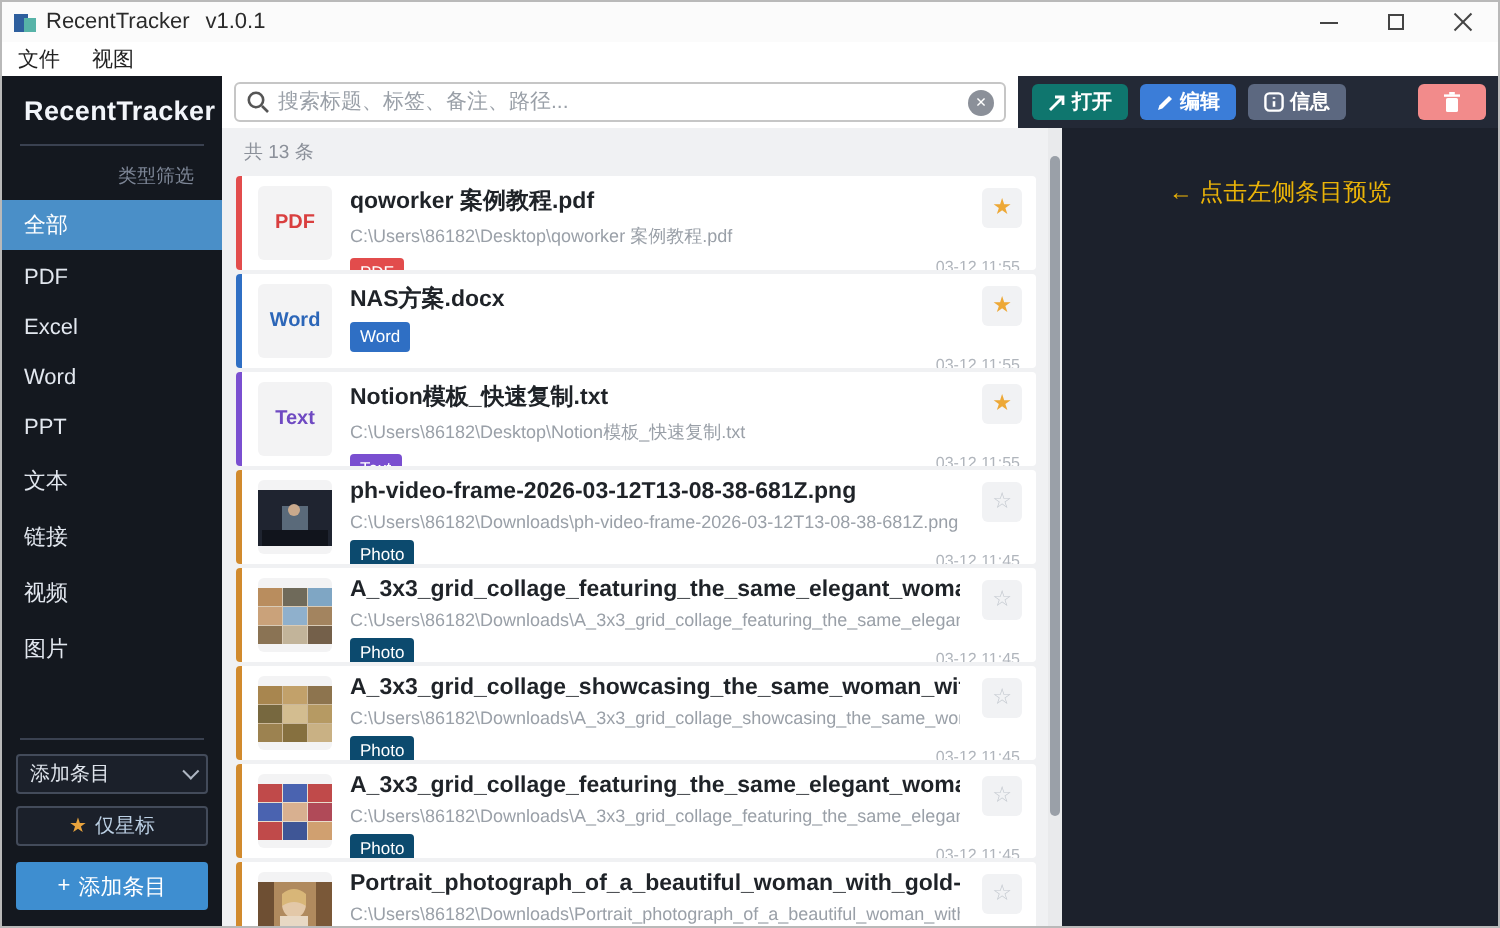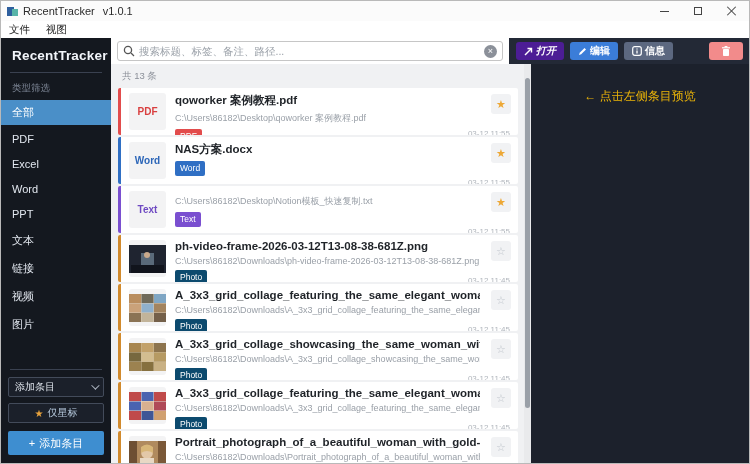--- a/index.html
+++ b/index.html
@@ -32,21 +32,21 @@
   .menuitem { font-size:10.5px; color:#222; }
 
   
   .body { flex:1; display:flex; min-height:0; }
 
   
   .sidebar { width:110px; background:#14181f; display:flex; flex-direction:column; flex:0 0 auto; }
   .side-head { color:#f2f5fa; font-weight:bold; font-size:13.5px; padding:10px 0 9px 11px;
     letter-spacing:.2px; }
   .side-div { height:1px; background:#3a4150; margin:0 9px; }
-  .filter-label { font-size:9.5px; color:#7d8696; padding:9px 0 5px 11px; }
+  .filter-label { font-size:9.5px; color:#7d8696; padding:9px 0 5px 11px;margin-left:47px; }
   .filter-item { font-size:11px; color:#e2e7ef; padding:5px 0 5px 11px; margin-bottom:3px;
     cursor:default; }
   .filter-item.selected { background:#4a8fc8; color:#fff; }
   .side-spacer { flex:1; }
   .sortbox { margin:7px 7px 0 7px; height:20px; background:#1b202a; border:1px solid #434b5a;
     border-radius:2px; display:flex; align-items:center; padding:0 6px; }
   .sortbox .txt { font-size:10px; color:#dfe4ec; flex:1; }
   .chev { width:6px; height:6px; border-right:1px solid #aeb6c2; border-bottom:1px solid #aeb6c2;
     transform:rotate(45deg) translateY(-2px); }
   .btn-staronly { margin:6px 7px 0 7px; height:20px; background:#1b202a; border:1px solid #434b5a;
@@ -68,21 +68,21 @@
     font-family:inherit; }
   .searchbox input::placeholder { color:#9aa0a8; }
   .mag { flex:0 0 auto; }
   .clearbtn { width:13px; height:13px; border-radius:50%; background:#8b9099; color:#fff;
     font-size:9px; line-height:13px; text-align:center; flex:0 0 auto; }
   .toolbar { flex:1; background:#232936; display:flex; align-items:center; gap:6px;
     padding:0 6px 0 7px; }
   .tbtn { height:18px; border:none; border-radius:3px; color:#fff; font-size:10px; font-weight:bold;
     display:flex; align-items:center; gap:3px; padding:0 8px; font-family:inherit; }
   .tbtn svg { flex:0 0 auto; }
-  .btn-open { background:#4c1d95;font-style:italic; }
+  .btn-open { background:#0f766e; }
   .btn-edit { background:#3b7dd8; }
   .btn-info { background:#5c6880; }
   .btn-del { margin-left:auto; width:34px; height:18px; background:#f28b8b; border:none;
     border-radius:3px; display:flex; align-items:center; justify-content:center; }
 
   .contentrow { flex:1; display:flex; min-height:0; }
   .list { width:413px; background:#f0f1f3; padding:4px 6px 0 7px; overflow:hidden; flex:0 0 auto; }
   .count { font-size:9.5px; color:#8b9099; padding:2px 0 5px 4px; }
 
   .row { position:relative; height:47px; background:#fff; border-radius:2px; margin-bottom:2px;
@@ -258,20 +258,21 @@
             </div>
             <div class="time">03-12 11:55</div>
           </div>
 
           <div class="row">
             <div class="bar bar-text"></div>
             <div class="iconbox">
               <span class="typetext tt-text">Text</span>
             </div>
             <div class="meta">
+              <div class="title">Notion模板_快速复制.txt</div>
               <div class="path">C:\Users\86182\Desktop\Notion模板_快速复制.txt</div>
               <span class="badge bg-text">Text</span>
             </div>
             <div class="starbox starred">
               <span class="star-icon"></span>
             </div>
             <div class="time">03-12 11:55</div>
           </div>
 
           <div class="row">

